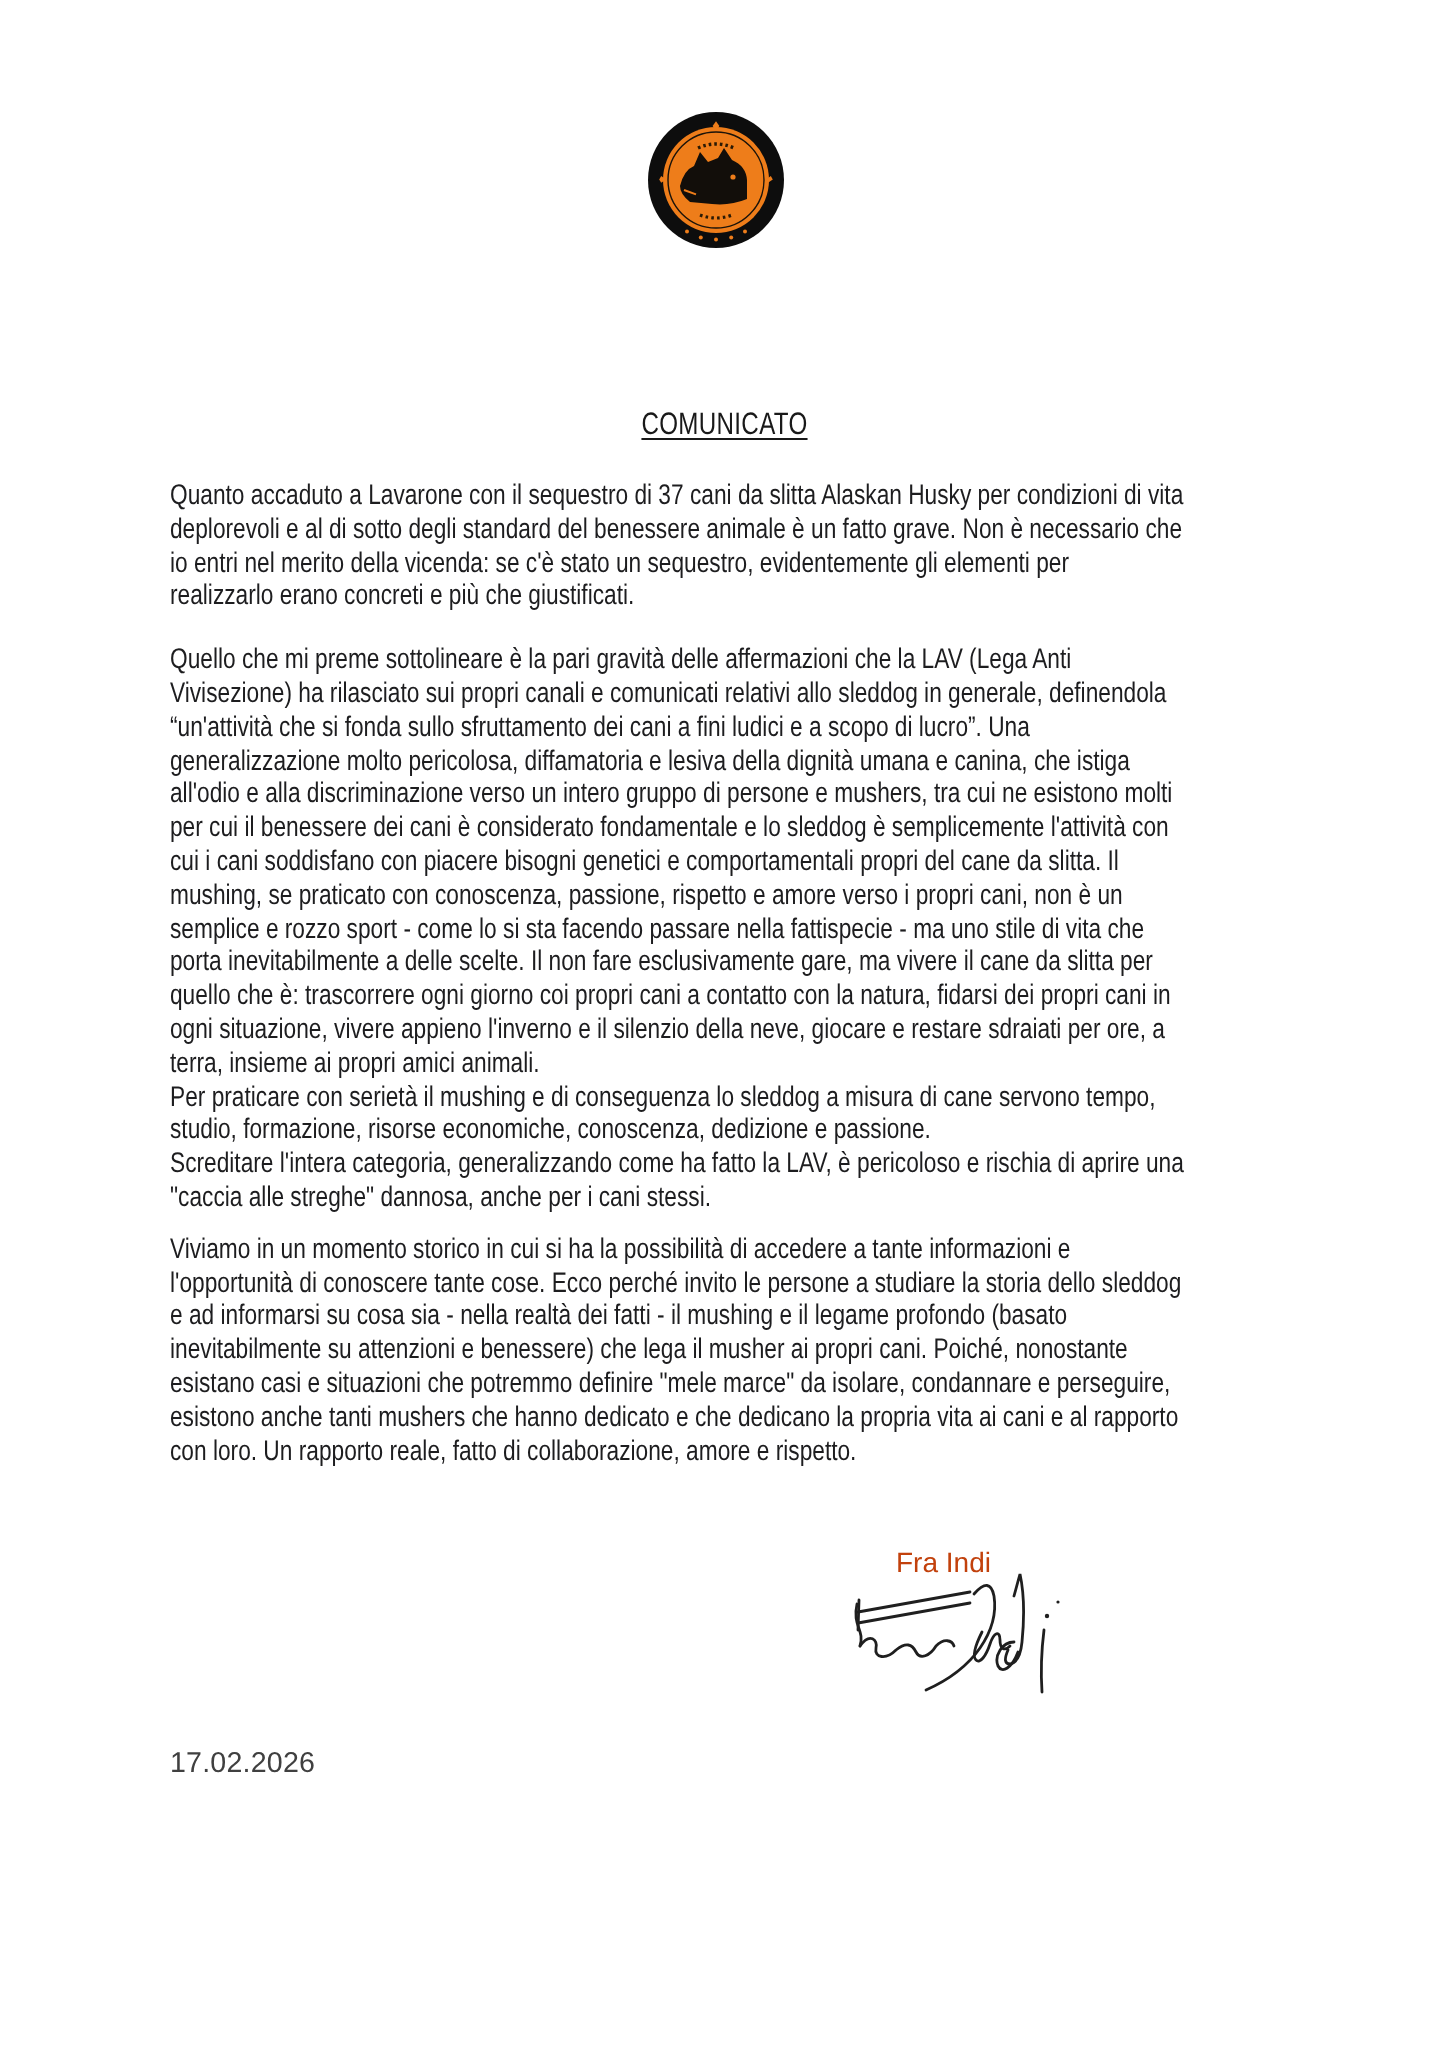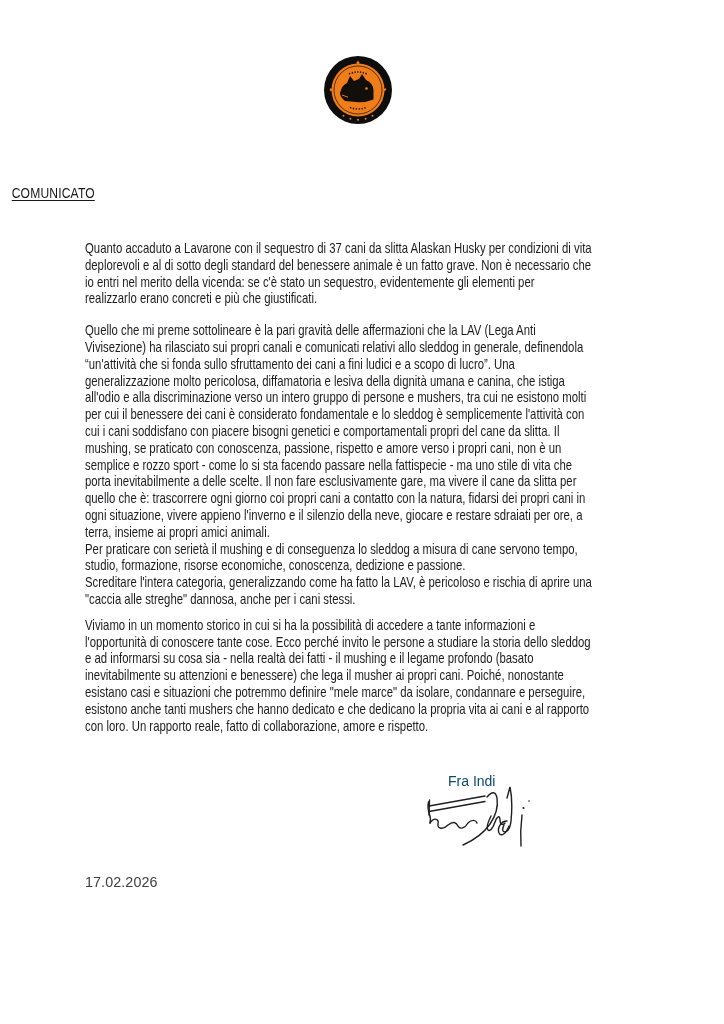--- a/index.html
+++ b/index.html
@@ -8,21 +8,21 @@
     background:#ffffff;
     font-family:"Liberation Sans", sans-serif;
     color:#1d1d1f;
     position:relative;
     overflow:hidden;
   }
   .logo{
     position:absolute;left:323px;top:55px;width:70px;height:70px;
   }
   .title-row{
-    position:absolute;top:184px;left:0;width:724px;
+    position:absolute;top:204px;left:0;width:724px;text-align:center;
   }
   .doc-title{
     display:inline-block;
     font-size:15.5px;
     letter-spacing:.2px;
     transform:scaleX(.78);
     transform-origin:center top;
     text-decoration:underline;
     text-underline-offset:2px;
     color:#191919;
@@ -31,21 +31,21 @@
     position:absolute;left:85px;top:240px;width:860px;
     transform:scaleX(.8);transform-origin:0 0;
     font-size:14.2px;line-height:16.8px;
     color:#1d1d1f;
   }
   .para{white-space:pre-line;}
   .gap-lg{margin-top:15px;}
   .gap-sm{margin-top:9px;}
   .sig-name{
     position:absolute;left:448px;top:773px;
-    font-size:14px;color:#0c4a6e;
+    font-size:14px;color:#c2410c;
   }
   .sig-svg{
     position:absolute;left:421px;top:785px;width:132px;height:80px;
   }
   .doc-date{
     position:absolute;left:85px;top:874px;
     font-size:14.3px;letter-spacing:.1px;color:#404040;
   }
 </style>
 </head>

